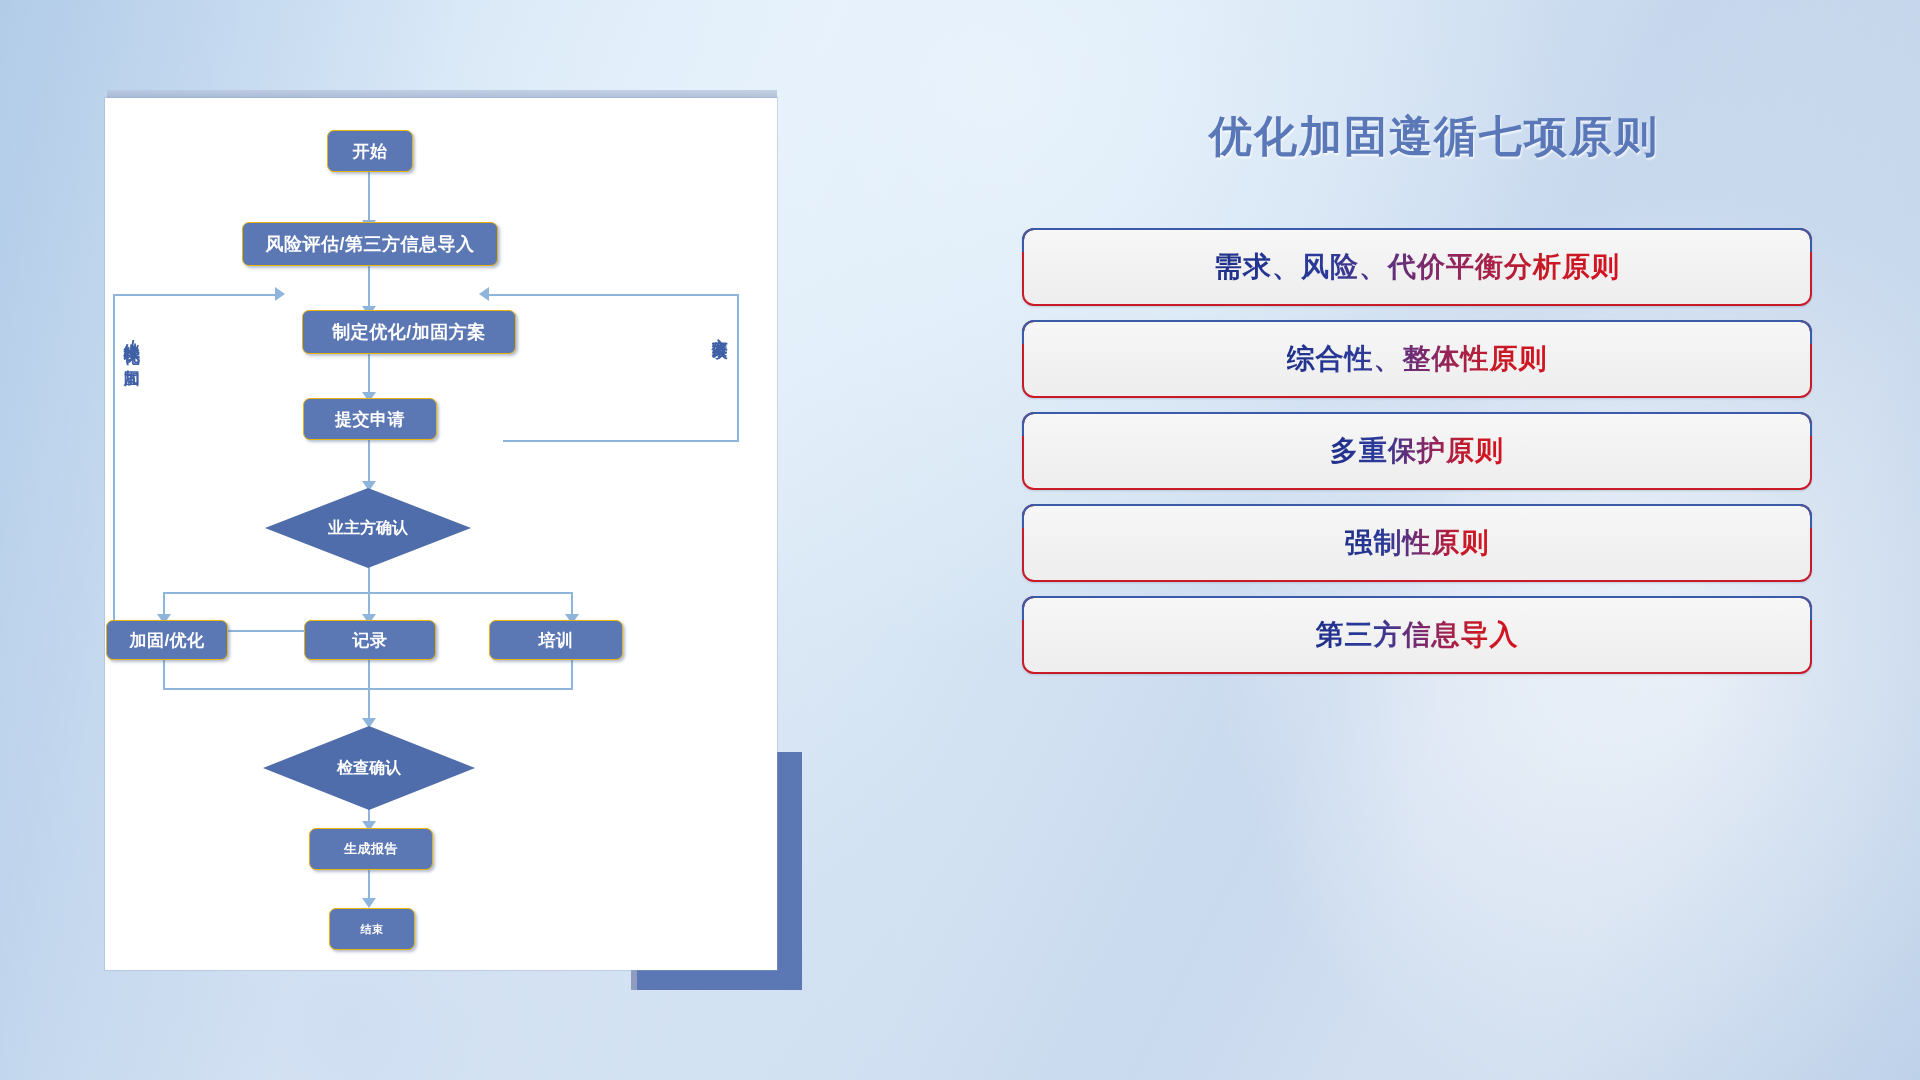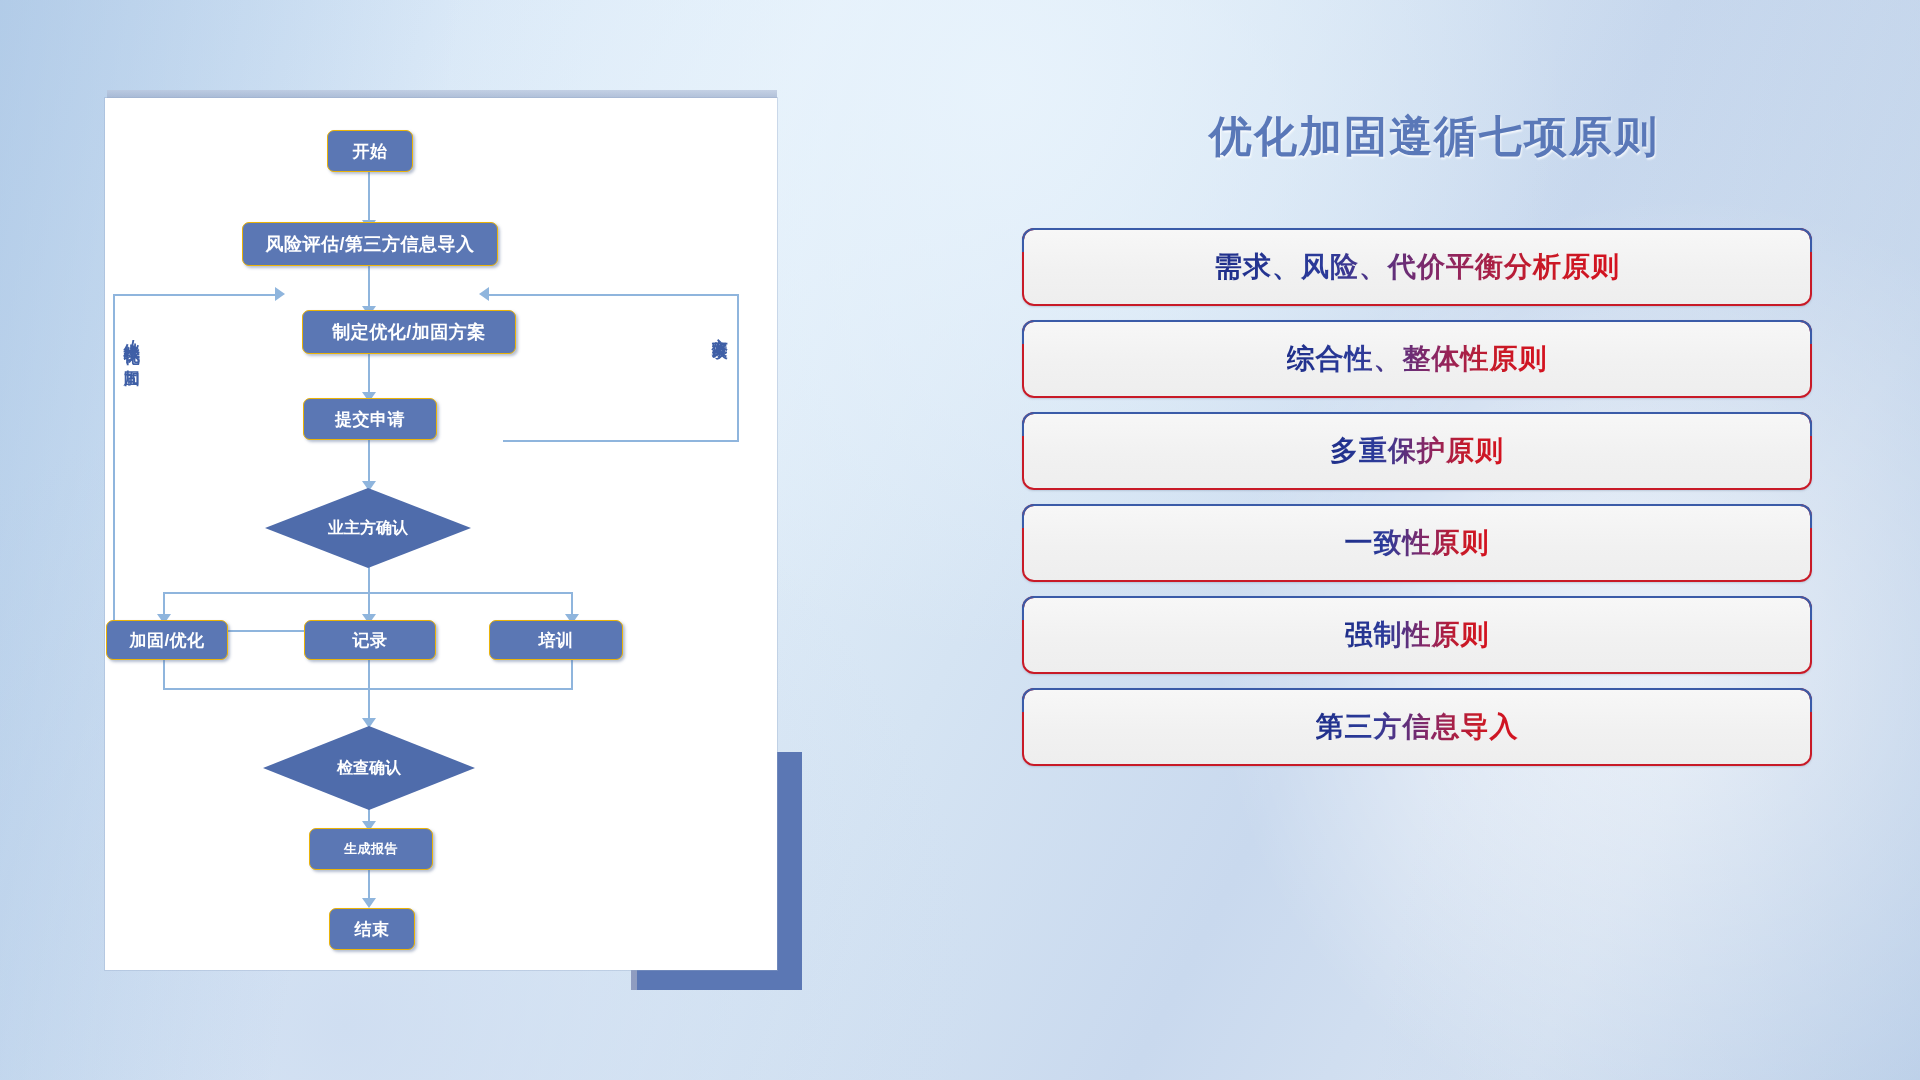--- a/index.html
+++ b/index.html
@@ -148,37 +148,34 @@
   <div class="node" style="left:199px;top:522px;width:130px;height:38px;font-size:17px;">记录</div>
   <div class="node" style="left:384px;top:522px;width:132px;height:38px;font-size:17px;">培训</div>
 
   <div class="dia-wrap" style="left:158px;top:628px;width:212px;height:84px;">
     <div class="dia"></div>
     <div class="dia-label" style="font-size:16px;">检查确认</div>
   </div>
 
   <div class="node" style="left:204px;top:730px;width:122px;height:40px;font-size:13px;">生成报告</div>
 
-  <div class="node" style="left:224px;top:810px;width:84px;height:40px;font-size:17px;">结束</div>
+  <div class="node" style="left:224px;top:810px;width:84px;height:40px;font-size:11px;">结束</div>
 </div>
 
 <div id="title">优化加固遵循七项原则</div>
 
 <div id="plist">
   <div class="pitem">
     <span class="ptext">需求、风险、代价平衡分析原则</span>
   </div>
   <div class="pitem">
     <span class="ptext">综合性、整体性原则</span>
   </div>
   <div class="pitem">
     <span class="ptext">多重保护原则</span>
   </div>
   <div class="pitem">
-    <span class="ptext">一致性原则</span>
-  </div>
-  <div class="pitem">
     <span class="ptext">强制性原则</span>
   </div>
   <div class="pitem">
     <span class="ptext">第三方信息导入</span>
   </div>
 </div>
 
 </body></html>

